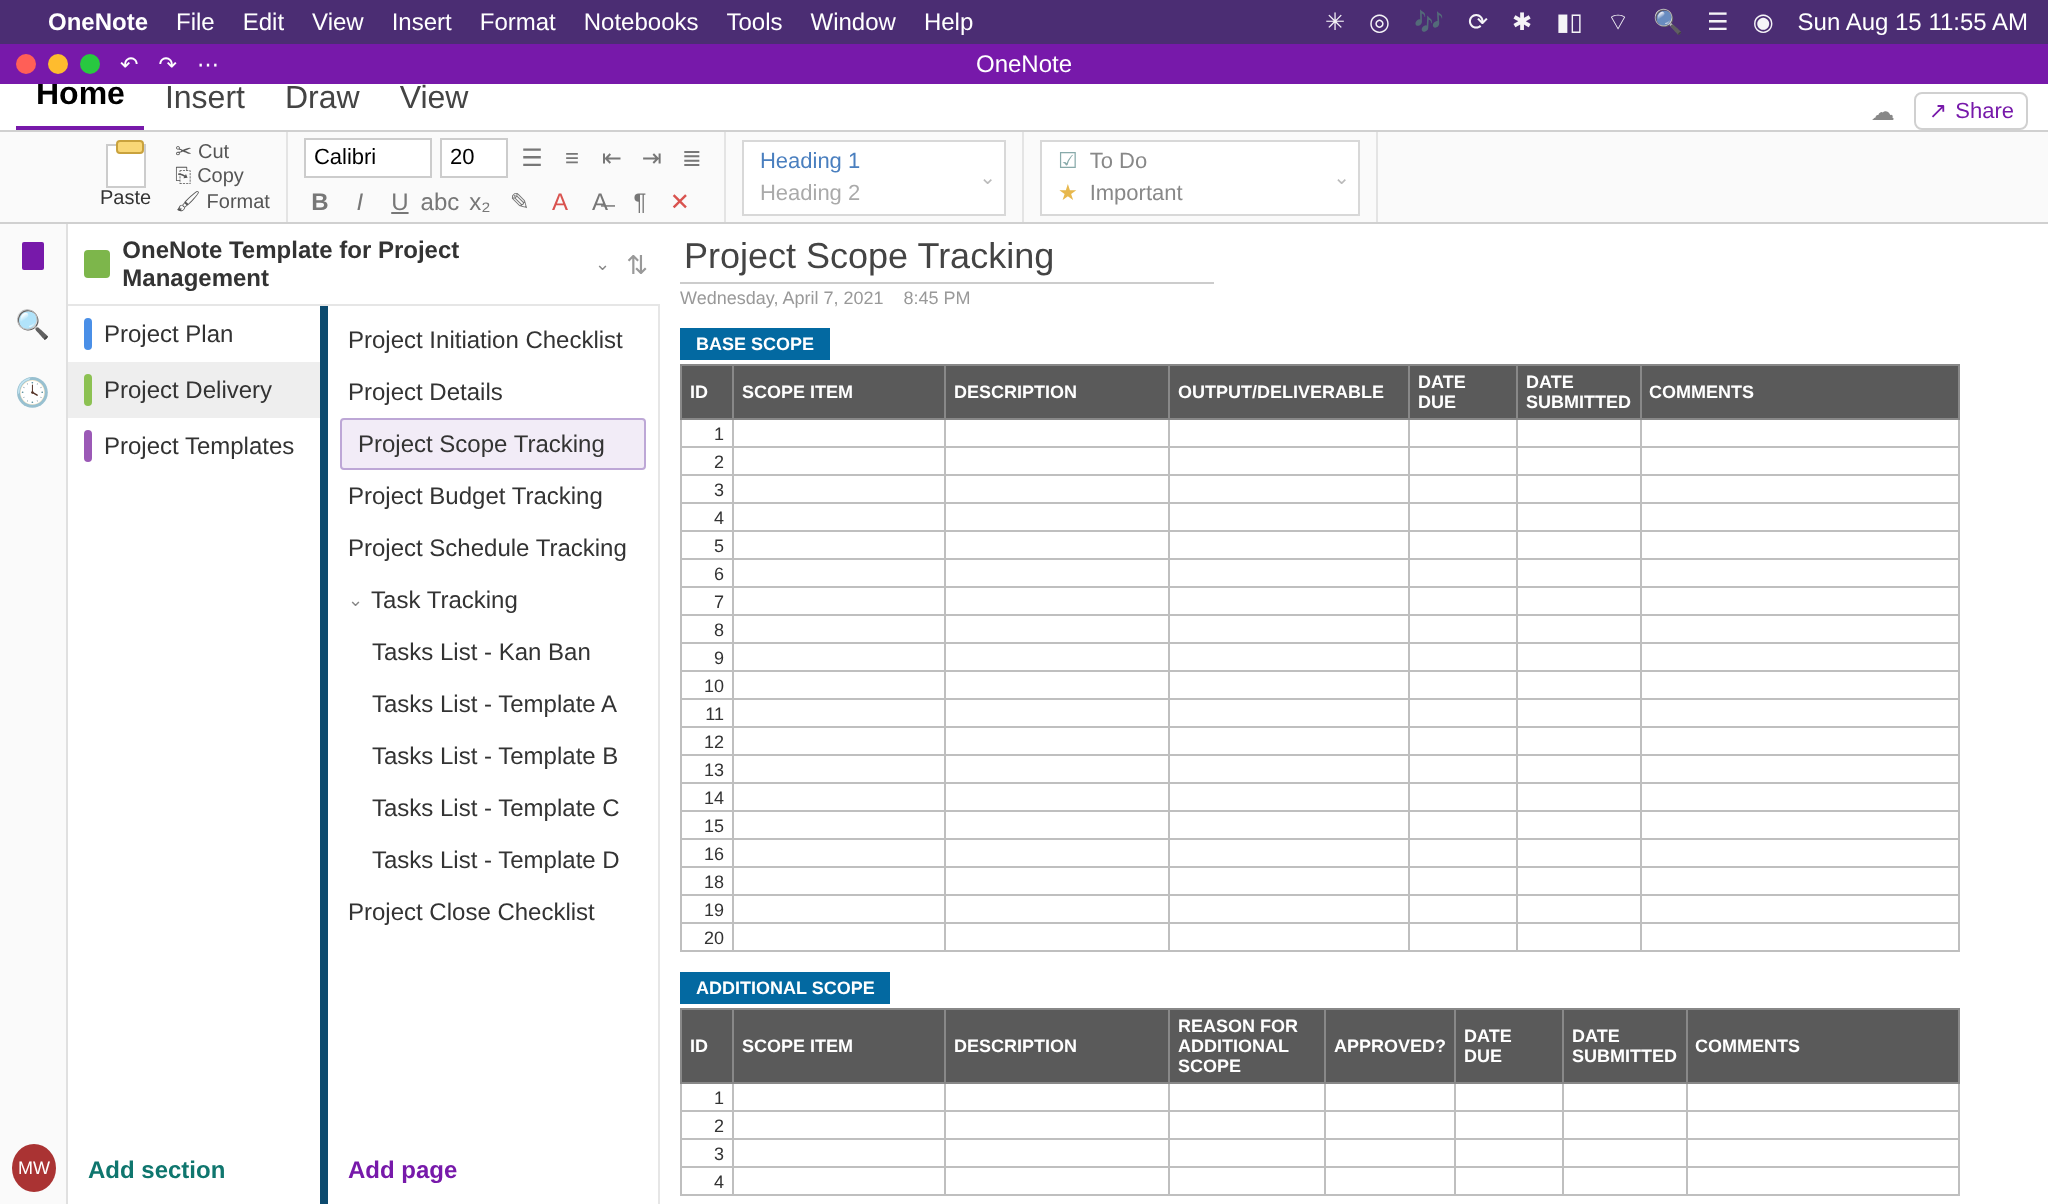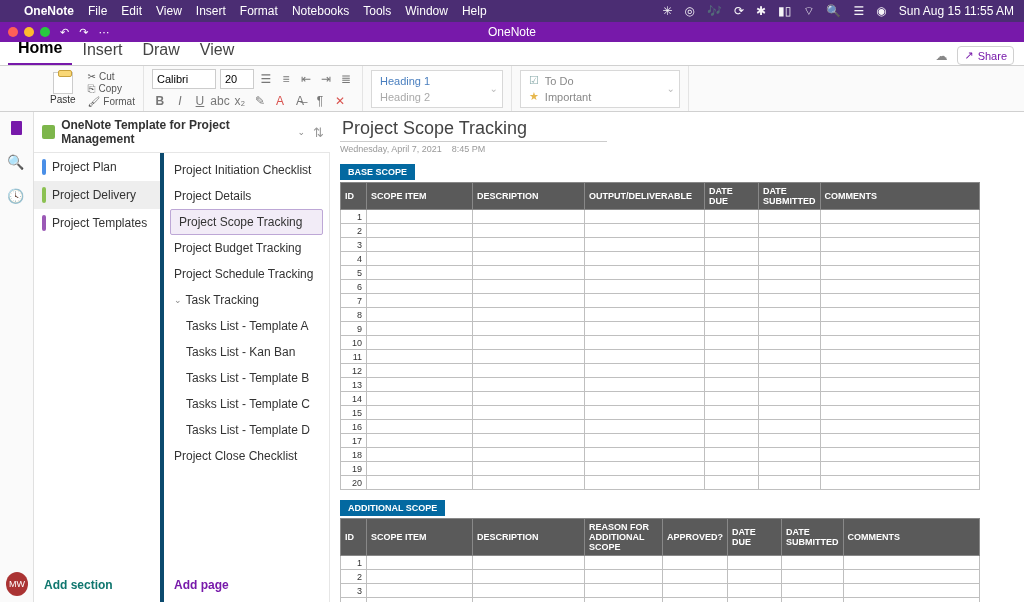--- a/index.html
+++ b/index.html
@@ -254,22 +254,22 @@
 
         <div class="pgitem"><span>Project Initiation Checklist</span></div>
           <div class="pgitem"><span>Project Details</span></div>
           <div class="pgitem sel"><span>Project Scope Tracking</span></div>
           <div class="pgitem"><span>Project Budget Tracking</span></div>
           <div class="pgitem"><span>Project Schedule Tracking</span></div>
           <div class="pgitem hasChev">
             <span class="chv">⌄</span>
             <span>Task Tracking</span>
           </div>
+          <div class="pgitem indent"><span>Tasks List - Kan Ban</span></div>
           <div class="pgitem indent"><span>Tasks List - Template A</span></div>
-          <div class="pgitem indent"><span>Tasks List - Kan Ban</span></div>
           <div class="pgitem indent"><span>Tasks List - Template B</span></div>
           <div class="pgitem indent"><span>Tasks List - Template C</span></div>
           <div class="pgitem indent"><span>Tasks List - Template D</span></div>
           <div class="pgitem"><span>Project Close Checklist</span></div>
           <div class="addpg">Add page</div>
       </div>
     </div>
   </div>
 
   <div class="content">
@@ -420,29 +420,20 @@
             <td class="idcell">15</td>
             <td></td>
             <td></td>
             <td></td>
             <td></td>
             <td></td>
             <td></td>
           </tr>
           <tr>
             <td class="idcell">16</td>
-            <td></td>
-            <td></td>
-            <td></td>
-            <td></td>
-            <td></td>
-            <td></td>
-          </tr>
-          <tr>
-            <td class="idcell">17</td>
             <td></td>
             <td></td>
             <td></td>
             <td></td>
             <td></td>
             <td></td>
           </tr>
           <tr>
             <td class="idcell">18</td>
             <td></td>

